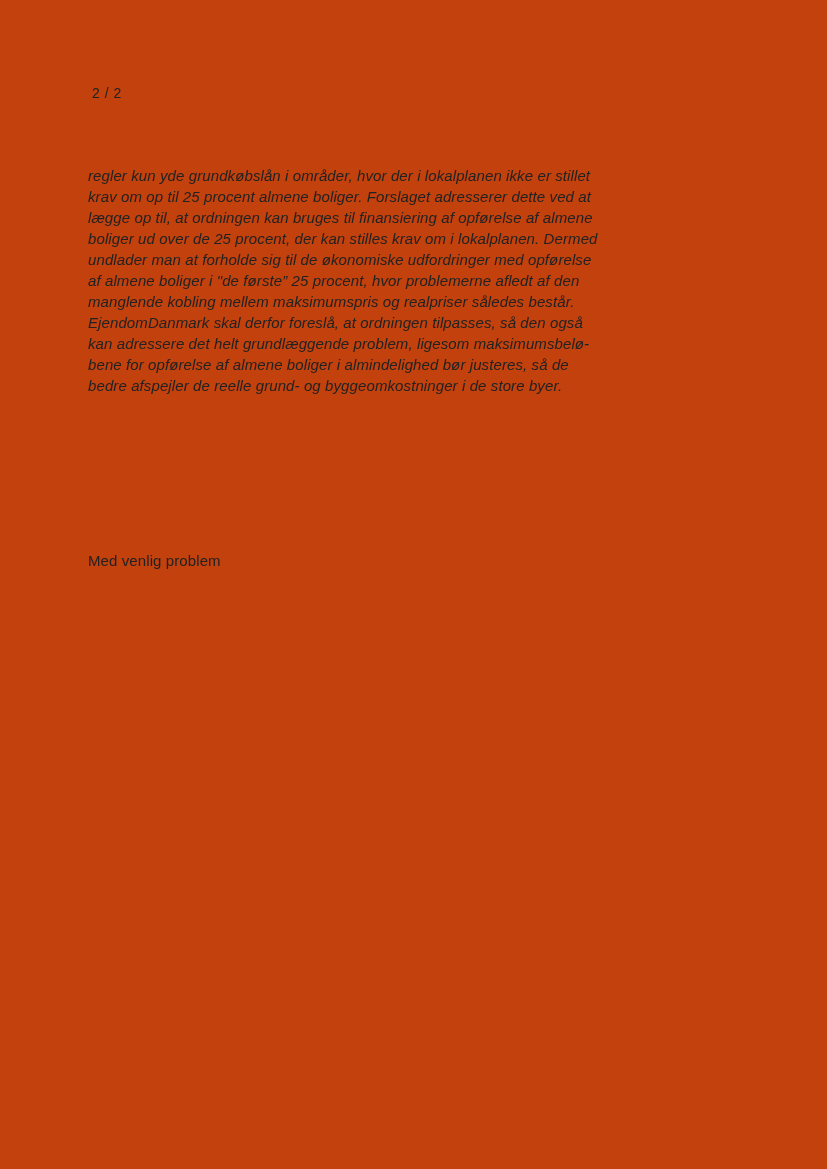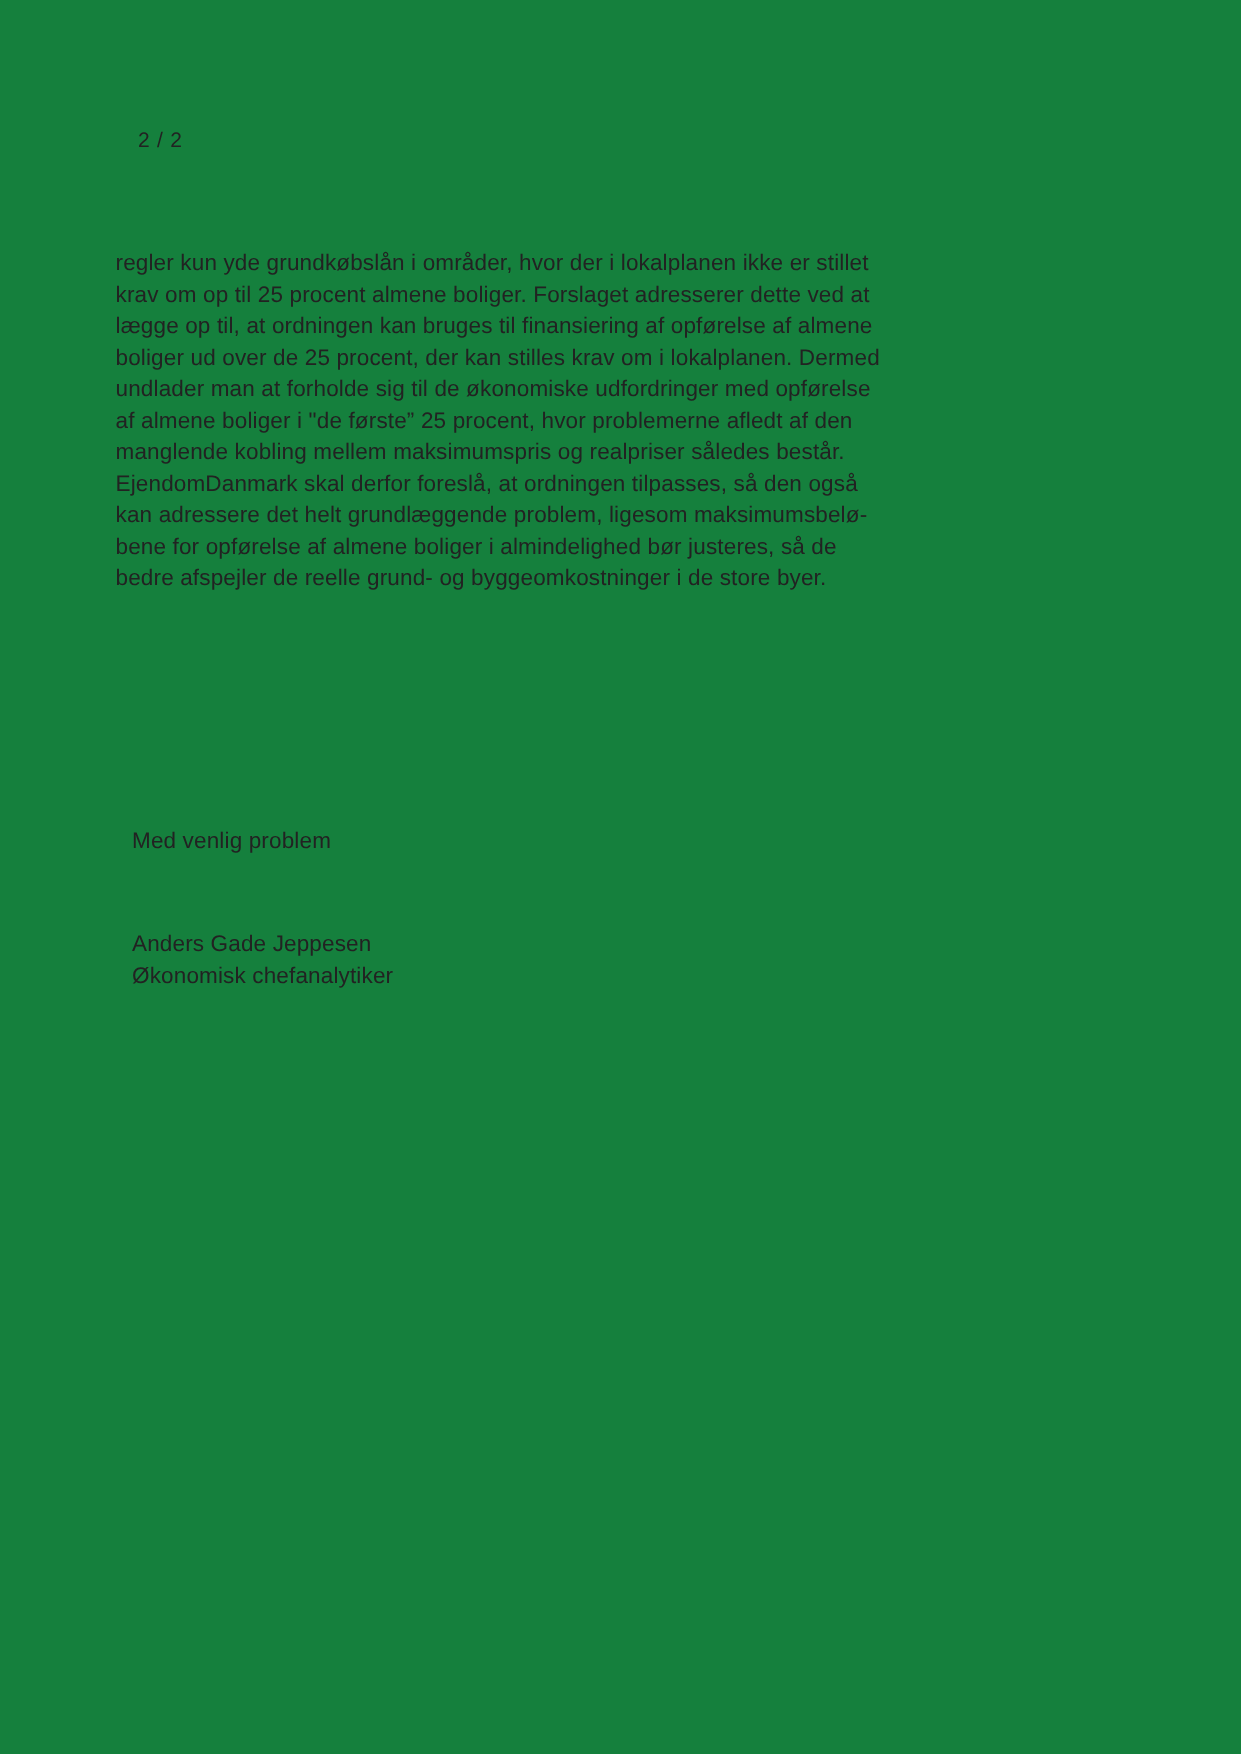--- a/index.html
+++ b/index.html
@@ -12,38 +12,39 @@
     width: 827px;
     height: 1169px;
     position: relative;
     font-family: "Liberation Sans", "DejaVu Sans", sans-serif;
     color: #222222;
     overflow: hidden;
   }
   .page {
     position: absolute;
     inset: 0;
-    background: #15803d;
+    background: #c2410c;
   }
   .page-number {
     position: absolute;
     left: 92px;
     top: 85px;
     font-size: 14px;
     letter-spacing: 0.5px;
     color: #222222;
   }
   .letter-body {
     position: absolute;
-    left: 77px;
+    left: 88px;
     top: 165px;
     width: 590px;
     font-size: 15px;
     line-height: 21px;
     letter-spacing: 0.1px;
+    font-style: italic;
   }
   .para {
     margin: 0 0 20px 0;
     white-space: pre-line;
   }
   .closing {
     position: absolute;
     left: 88px;
     top: 550px;
     font-size: 15px;
@@ -75,18 +76,14 @@
 af almene boliger i "de første” 25 procent, hvor problemerne afledt af den
 manglende kobling mellem maksimumspris og realpriser således består.
 EjendomDanmark skal derfor foreslå, at ordningen tilpasses, så den også
 kan adressere det helt grundlæggende problem, ligesom maksimumsbelø-
 bene for opførelse af almene boliger i almindelighed bør justeres, så de
 bedre afspejler de reelle grund- og byggeomkostninger i de store byer.</p>
   </div>
 
   <div class="closing">Med venlig problem</div>
 
-  <div class="signature">
-    <div>Anders Gade Jeppesen</div>
-    <div>Økonomisk chefanalytiker</div>
-  </div>
 
 </div>
 
 </body></html>

